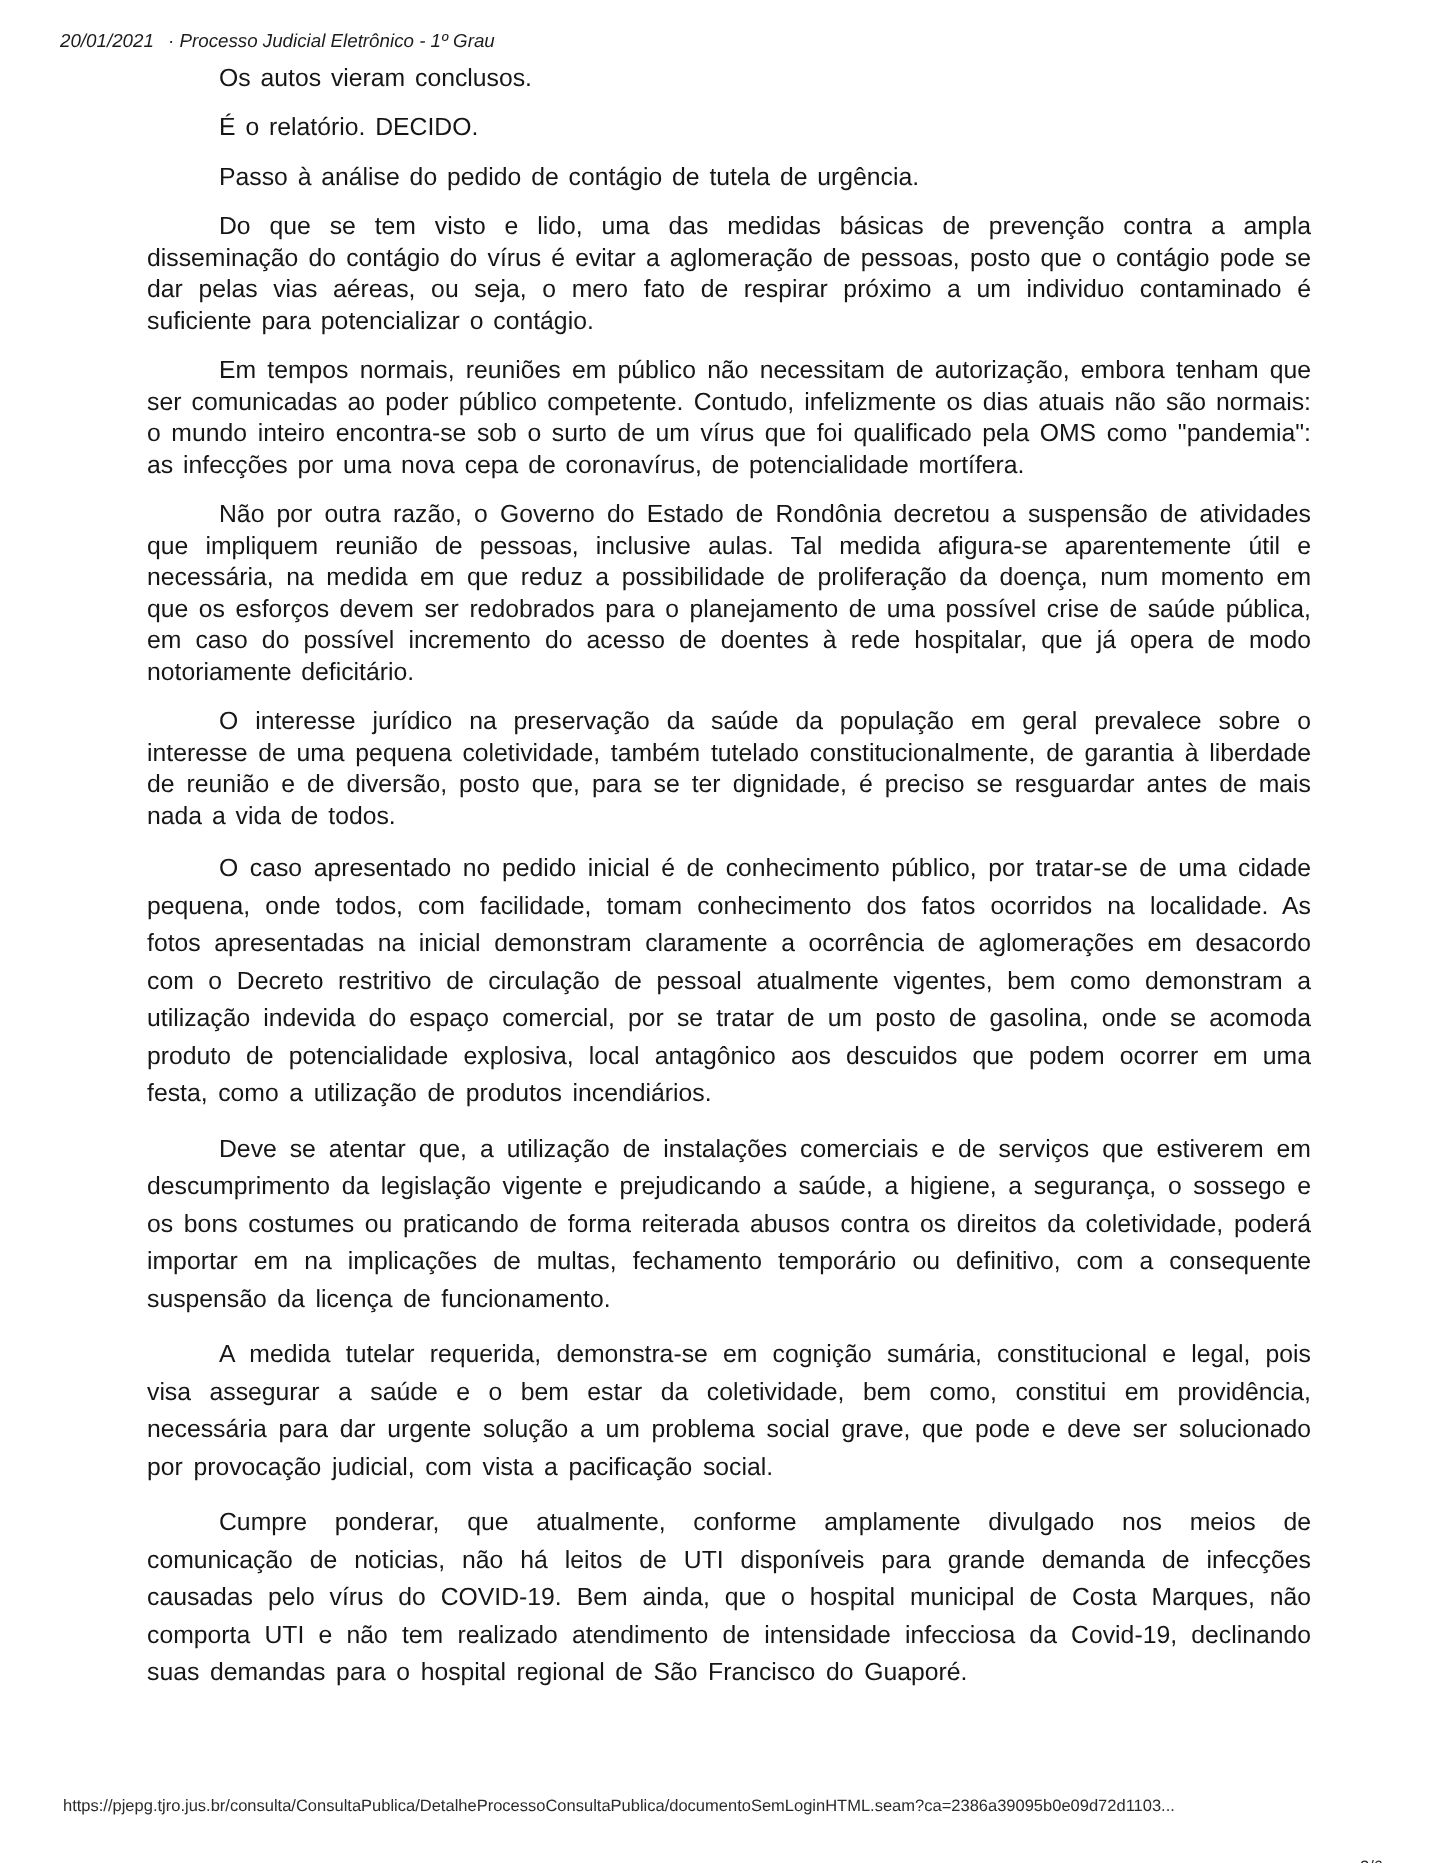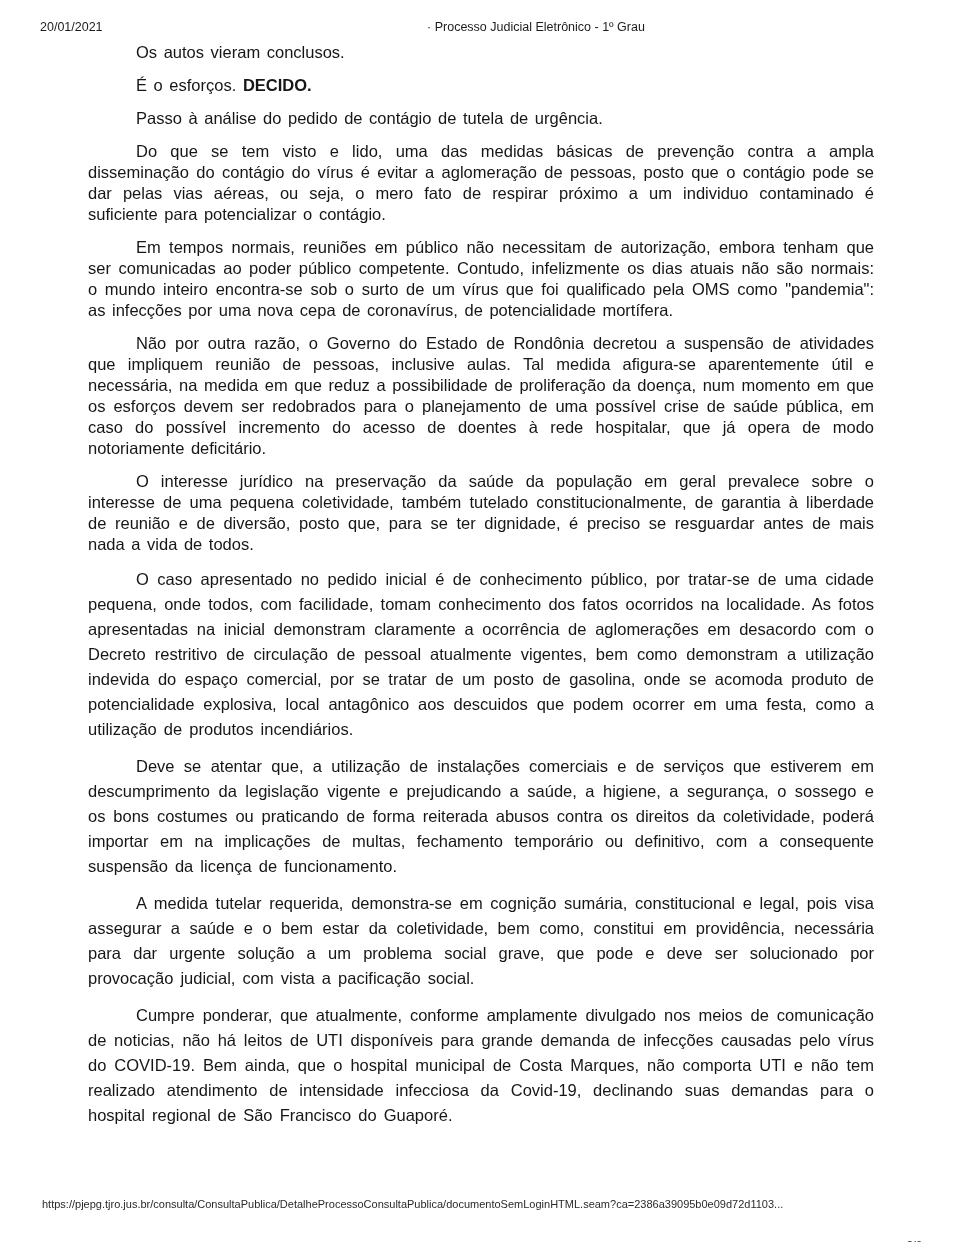--- a/index.html
+++ b/index.html
@@ -18,57 +18,58 @@
   }
   
   .print-header {
     position: absolute;
     top: 20px;
     left: 0;
     right: 0;
     height: 20px;
     font-size: 12.5px;
     color: #1c1c1c;
+    font-style: italic;
   }
   .print-date {
     position: absolute;
     left: 40px;
     top: 0;
     white-space: nowrap;
   }
   .print-title {
     position: absolute;
     left: 0;
     right: 0;
     top: 0;
-    text-align: center;
+    text-align: left;
     padding-left: 112px; 
     white-space: nowrap;
   }
   
   .content {
     position: absolute;
     top: 42px;
     left: 88px;
     width: 786px;
   }
   .content p {
-    margin: 0 0 12px 0;
+    margin: 0 0 12px 10px;
     text-indent: 48px;
     text-align: justify;
     font-size: 16.5px;
     line-height: 21px;
     color: #161616;
     word-spacing: 2px;
   }
   .content p.loose {
     line-height: 25px;
     word-spacing: 2.5px;
   }
-  .content b { font-weight: bold; }
+  .content b { font-weight: normal; }
   
   .print-footer {
     position: absolute;
     left: 0;
     right: 0;
     top: 1198px;
     height: 16px;
     font-size: 11px;
     color: #2a2a2a;
   }
@@ -91,21 +92,21 @@
 
 <div class="page">
 
   <div class="print-header">
     <span class="print-date">20/01/2021</span>
     <span class="print-title">· Processo Judicial Eletrônico - 1º Grau</span>
   </div>
 
   <div class="content">
     <p>Os autos vieram conclusos.</p>
-    <p><span>É o esforços. </span><b>DECIDO.</b></p>
+    <p><span>É o relatório. </span><b>DECIDO.</b></p>
     <p>Passo à análise do pedido de contágio de tutela de urgência.</p>
     <p>Do que se tem visto e lido, uma das medidas básicas de prevenção contra a ampla disseminação do contágio do vírus é evitar a aglomeração de pessoas, posto que o contágio pode se dar pelas vias aéreas, ou seja, o mero fato de respirar próximo a um individuo contaminado é suficiente para potencializar o contágio.</p>
     <p>Em tempos normais, reuniões em público não necessitam de autorização, embora tenham que ser comunicadas ao poder público competente. Contudo, infelizmente os dias atuais não são normais: o mundo inteiro encontra-se sob o surto de um vírus que foi qualificado pela OMS como "pandemia": as infecções por uma nova cepa de coronavírus, de potencialidade mortífera.</p>
     <p>Não por outra razão, o Governo do Estado de Rondônia decretou a suspensão de atividades que impliquem reunião de pessoas, inclusive aulas. Tal medida afigura-se aparentemente útil e necessária, na medida em que reduz a possibilidade de proliferação da doença, num momento em que os esforços devem ser redobrados para o planejamento de uma possível crise de saúde pública, em caso do possível incremento do acesso de doentes à rede hospitalar, que já opera de modo notoriamente deficitário.</p>
     <p>O interesse jurídico na preservação da saúde da população em geral prevalece sobre o interesse de uma pequena coletividade, também tutelado constitucionalmente, de garantia à liberdade de reunião e de diversão, posto que, para se ter dignidade, é preciso se resguardar antes de mais nada a vida de todos.</p>
     <p class="loose">O caso apresentado no pedido inicial é de conhecimento público, por tratar-se de uma cidade pequena, onde todos, com facilidade, tomam conhecimento dos fatos ocorridos na localidade. As fotos apresentadas na inicial demonstram claramente a ocorrência de aglomerações em desacordo com o Decreto restritivo de circulação de pessoal atualmente vigentes, bem como demonstram a utilização indevida do espaço comercial, por se tratar de um posto de gasolina, onde se acomoda produto de potencialidade explosiva, local antagônico aos descuidos que podem ocorrer em uma festa, como a utilização de produtos incendiários.</p>
     <p class="loose">Deve se atentar que, a utilização de instalações comerciais e de serviços que estiverem em descumprimento da legislação vigente e prejudicando a saúde, a higiene, a segurança, o sossego e os bons costumes ou praticando de forma reiterada abusos contra os direitos da coletividade, poderá importar em na implicações de multas, fechamento temporário ou definitivo, com a consequente suspensão da licença de funcionamento.</p>
     <p class="loose">A medida tutelar requerida, demonstra-se em cognição sumária, constitucional e legal, pois visa assegurar a saúde e o bem estar da coletividade, bem como, constitui em providência, necessária para dar urgente solução a um problema social grave, que pode e deve ser solucionado por provocação judicial, com vista a pacificação social.</p>
     <p class="loose">Cumpre ponderar, que atualmente, conforme amplamente divulgado nos meios de comunicação de noticias, não há leitos de UTI disponíveis para grande demanda de infecções causadas pelo vírus do COVID-19. Bem ainda, que o hospital municipal de Costa Marques, não comporta UTI e não tem realizado atendimento de intensidade infecciosa da Covid-19, declinando suas demandas para o hospital regional de São Francisco do Guaporé.</p>
   </div>

